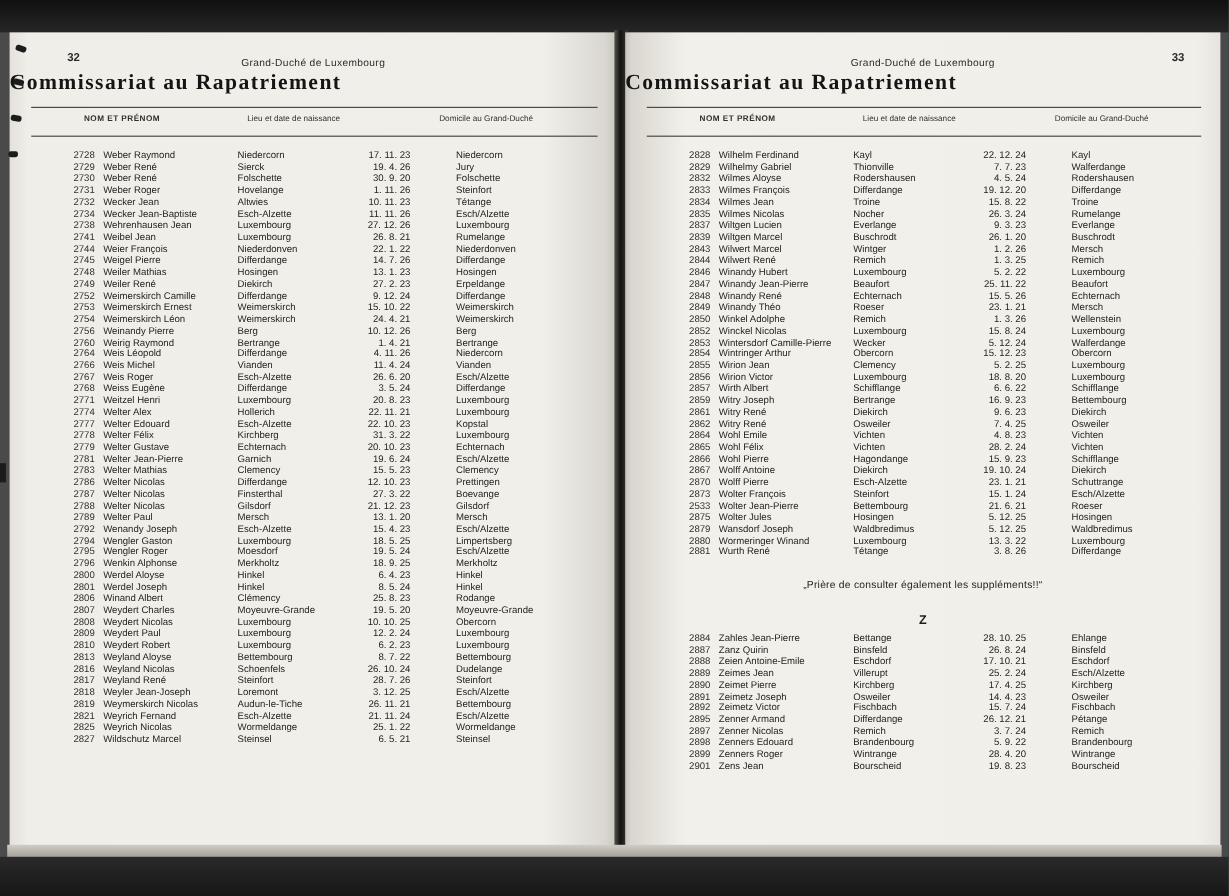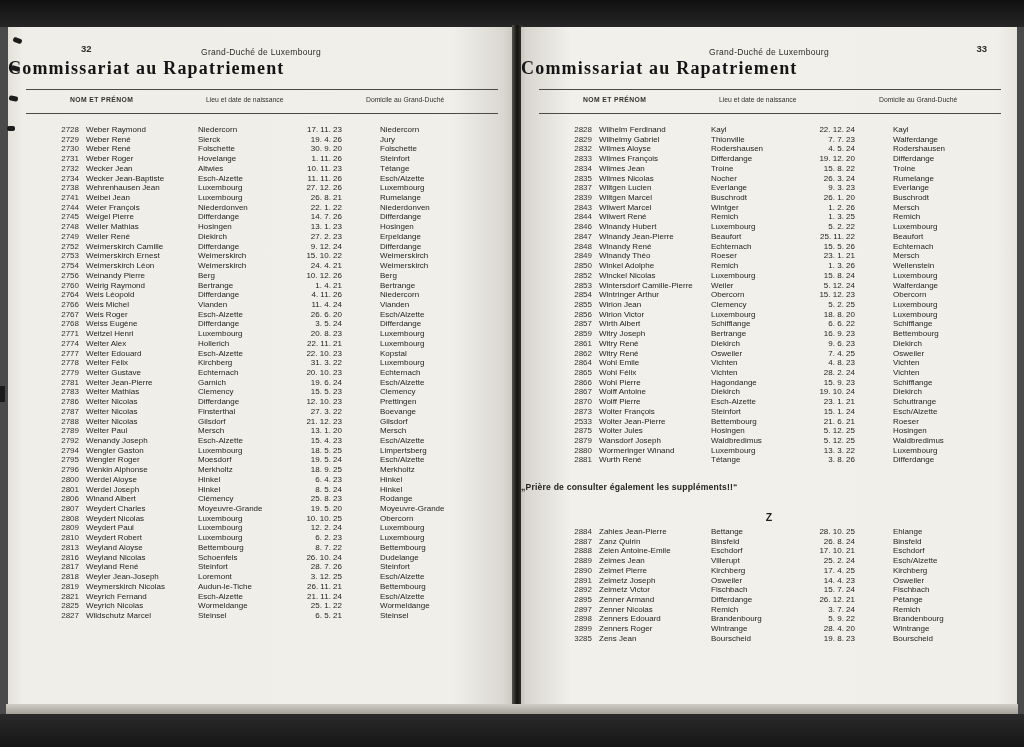--- a/index.html
+++ b/index.html
@@ -12,21 +12,21 @@
   .page-edges{position:absolute;left:6px;top:704px;width:1012px;height:12px;
             background:linear-gradient(#cfcdc6,#9a988f);}
   .page{position:absolute;top:27px;height:679px;}
   .page-left{left:8px;width:506px;
             background:linear-gradient(to right,#e3e1da 0,#efeee8 3%,#f0efe9 88%,#d9d7d0 98%,#c9c7bf 100%);}
   .page-right{left:521px;width:496px;
             background:linear-gradient(to left,#e6e4dd 0,#f0efe9 4%,#f1f0ea 90%,#d8d6cf 99%,#c6c4bc 100%);}
   .fold{position:absolute;left:512px;top:25px;width:11px;height:684px;
             background:linear-gradient(to right,#55534d,#14130f 45%,#3b3a35);}
   .pagenum{position:absolute;top:16px;font-size:9.5px;font-weight:bold;color:#2a2a2a;}
-  .pn-left{left:48px;margin-left:25px;}
+  .pn-left{left:48px;}
   .pn-right{right:30px;}
   .hdr-small{position:absolute;top:20px;left:0;width:100%;text-align:center;
             font-size:8.5px;color:#2c2c2c;letter-spacing:.3px;}
   .title{position:absolute;top:31px;left:0;width:100%;margin:0;
             font-family:"Liberation Serif",serif;font-size:18px;font-weight:bold;
             letter-spacing:1.2px;color:#151515;}
   .rule{position:absolute;left:18px;right:16px;height:0;border-top:1px solid #4c4a45;}
   .rule-a{top:62px;}
   .rule-b{top:86px;}
   .colhead{position:absolute;top:69px;left:0;width:100%;height:14px;
@@ -37,22 +37,22 @@
   .ch-dom{left:358px;}
   .rows{position:absolute;top:98px;left:0;width:100%;}
   .row{display:grid;grid-template-columns:34px 112px 92px 56px 1fr;
        padding-left:44px;padding-right:10px;line-height:9.72px;font-size:8px;
        color:#262421;white-space:nowrap;}
   .c-num{text-align:right;padding-right:7px;color:#33312c;}
   .c-name{overflow:hidden;}
   .c-place{overflow:hidden;}
   .c-date{text-align:right;padding-right:4px;}
   .c-dom{padding-left:34px;overflow:hidden;}
-  .note{position:absolute;top:455px;left:0;width:100%;text-align:left;
-        font-size:8.6px;font-weight:bold;color:#26241f;letter-spacing:.2px;}
+  .note{position:absolute;top:455px;left:0;width:100%;text-align:center;
+        font-size:8.6px;font-weight:normal;color:#26241f;letter-spacing:.2px;}
   .section-letter{position:absolute;top:484px;left:0;width:100%;text-align:center;
         font-size:10.5px;font-weight:bold;color:#1f1d19;}
   .rows-z{position:absolute;top:500px;left:0;width:100%;}
   .artifact{position:absolute;background:#1c1c1c;border-radius:2px;}
   .a1{left:13px;top:38px;width:9px;height:5px;transform:rotate(18deg);}
   .a2{left:11px;top:66px;width:9px;height:5px;transform:rotate(14deg);}
   .a3{left:9px;top:96px;width:9px;height:5px;transform:rotate(10deg);}
   .a4{left:7px;top:126px;width:8px;height:5px;}
   .a5{left:0;top:386px;width:5px;height:16px;border-radius:0;}
 </style>
@@ -556,21 +556,21 @@
         <div class="row">
           <span class="c-num">2852</span>
           <span class="c-name">Winckel Nicolas</span>
           <span class="c-place">Luxembourg</span>
           <span class="c-date">15. 8. 24</span>
           <span class="c-dom">Luxembourg</span>
         </div>
         <div class="row">
           <span class="c-num">2853</span>
           <span class="c-name">Wintersdorf Camille-Pierre</span>
-          <span class="c-place">Weiler</span>
+          <span class="c-place">Wecker</span>
           <span class="c-date">5. 12. 24</span>
           <span class="c-dom">Walferdange</span>
         </div>
         <div class="row">
           <span class="c-num">2854</span>
           <span class="c-name">Wintringer Arthur</span>
           <span class="c-place">Obercorn</span>
           <span class="c-date">15. 12. 23</span>
           <span class="c-dom">Obercorn</span>
         </div>
@@ -768,21 +768,21 @@
           <span class="c-dom">Brandenbourg</span>
         </div>
         <div class="row">
           <span class="c-num">2899</span>
           <span class="c-name">Zenners Roger</span>
           <span class="c-place">Wintrange</span>
           <span class="c-date">28. 4. 20</span>
           <span class="c-dom">Wintrange</span>
         </div>
         <div class="row">
-          <span class="c-num">3285</span>
+          <span class="c-num">2901</span>
           <span class="c-name">Zens Jean</span>
           <span class="c-place">Bourscheid</span>
           <span class="c-date">19. 8. 23</span>
           <span class="c-dom">Bourscheid</span>
         </div>
       </div>
   </div>
 
   <div class="page-edges"></div>
   <div class="band-bottom"></div>

